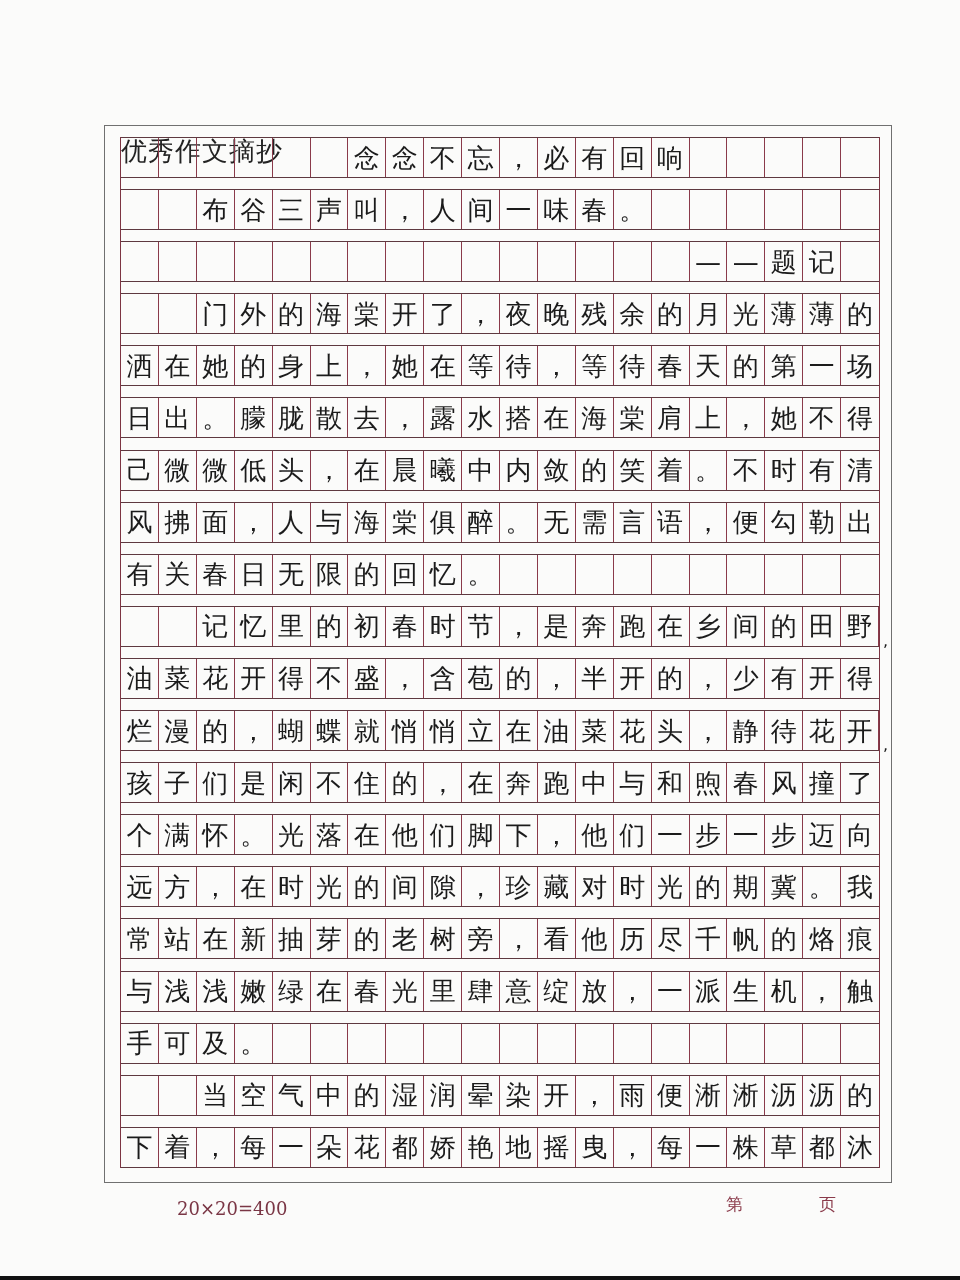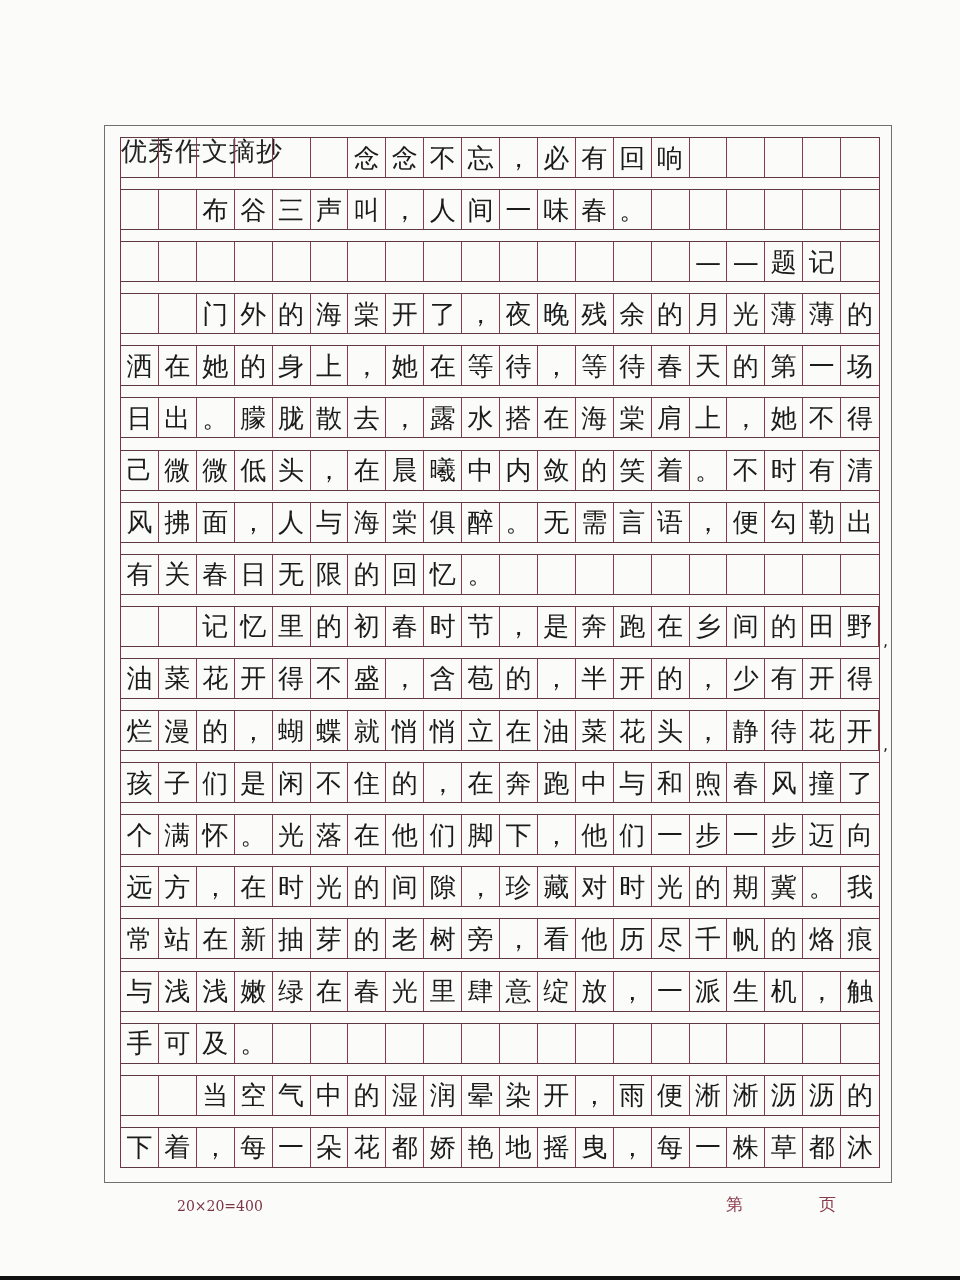--- a/index.html
+++ b/index.html
@@ -37,21 +37,21 @@
       overflow: hidden;
     }
     .c:last-child { border-right: none; }
     .ovf {
       position: absolute; right: -9px; bottom: -3px;
       font-size: 16px; color: #1b1b1b; line-height: 1;
       font-family: "DejaVu Sans", sans-serif;
     }
     .footer-count {
       position: absolute; left: 177px; top: 1198px;
-      font-family: "DejaVu Serif", serif; font-size: 14px; color: #7a3645;
+      font-family: "DejaVu Serif", serif; font-size: 18px; color: #7a3645;
     }
     .footer-di, .footer-ye {
       position: absolute; top: 1193px;
       font-family: "DejaVu Serif", serif; font-size: 17px; color: #8a3a4a;
     }
     .footer-di { left: 726px; }
     .footer-ye { left: 819px; }
     .bottom-bar {
       position: absolute; left: 0; top: 1276px; width: 960px; height: 4px; background: #111;
     }

